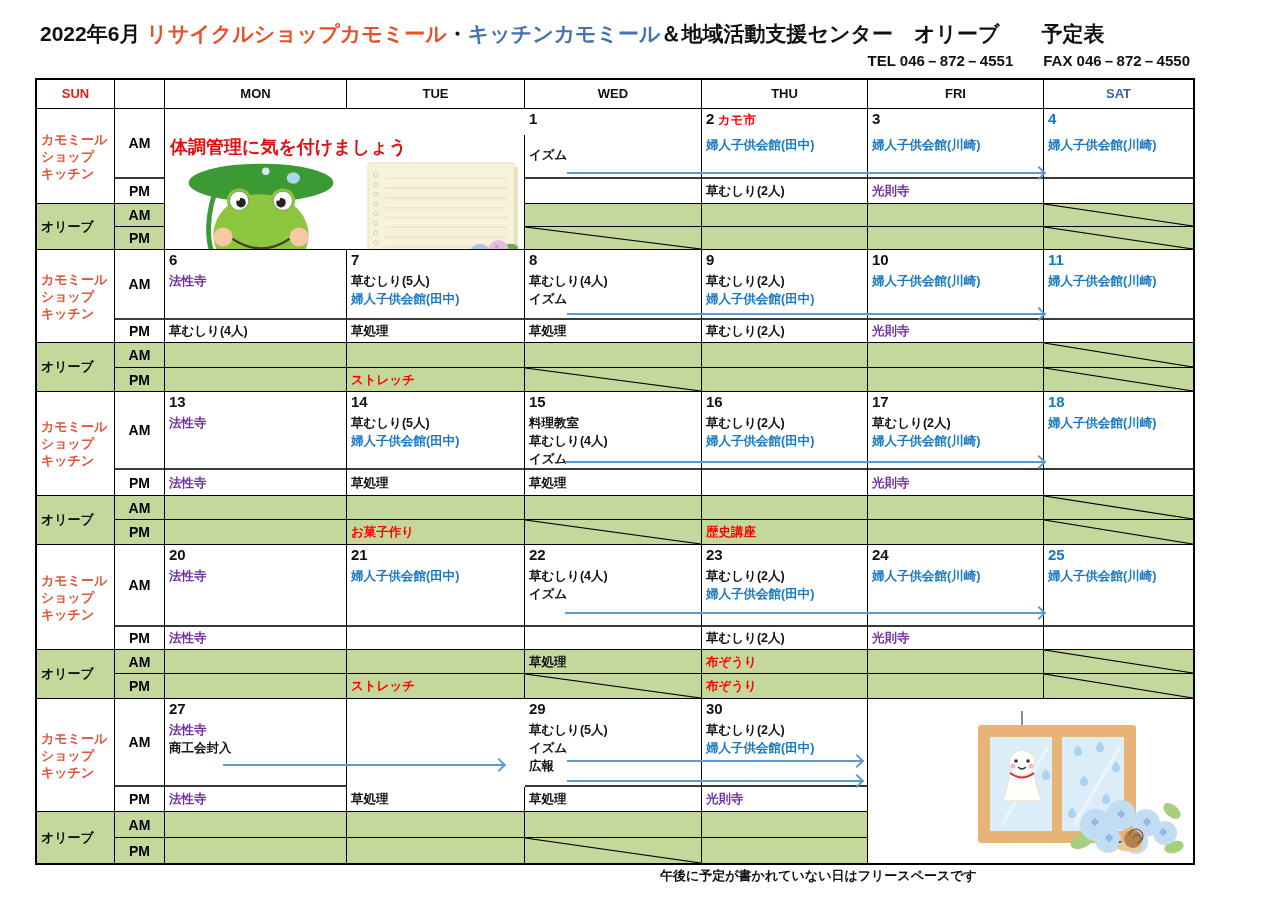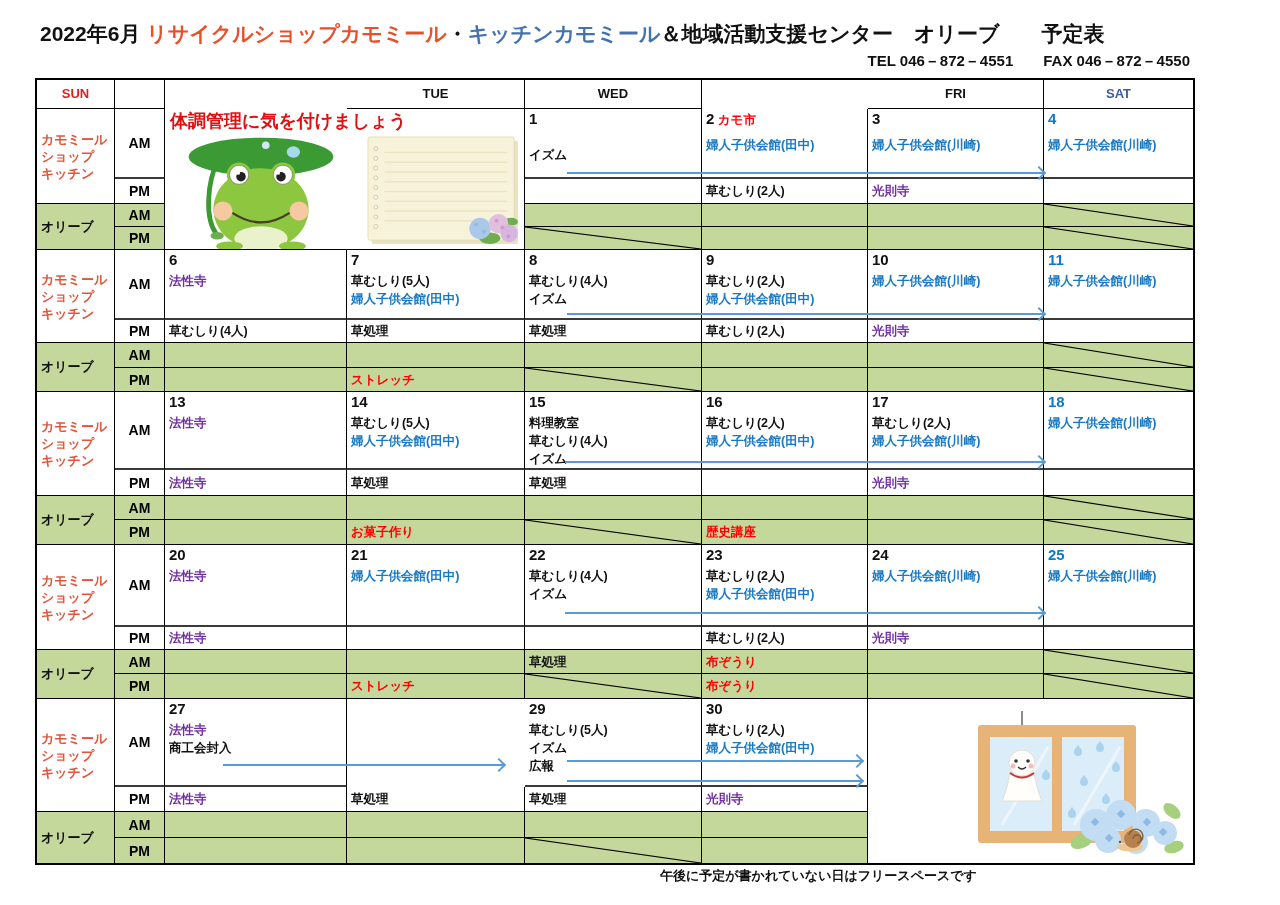--- a/index.html
+++ b/index.html
@@ -29,21 +29,21 @@
   .gap6{margin-top:7px;} .gap16{margin-top:17px;}
   .pmf{display:flex;align-items:center;}
   .diag svg{position:absolute;left:0;top:0;width:100%;height:100%;}
   .arrow{position:absolute;border-top:2px solid #5b9bd5;height:0;z-index:6;}
   .arrow::after{content:"";position:absolute;right:-1px;top:-6px;width:8px;height:8px;
     border-top:2px solid #5b9bd5;border-right:2px solid #5b9bd5;transform:rotate(45deg);}
   .a1{left:530px;top:92px;width:476px;} .a2{left:530px;top:233px;width:476px;}
   .a3{left:528px;top:381px;width:478px;} .a4{left:528px;top:532px;width:478px;}
   .a5{left:186px;top:684px;width:280px;} .a6{left:530px;top:680px;width:294px;}
   .a7{left:530px;top:700px;width:294px;}
-  .imgcell{padding:0;overflow:hidden;}
+  .imgcell{padding:0;overflow:hidden;margin-top:26px;}
   .banner{position:absolute;left:5px;top:3px;font-size:18px;font-weight:bold;color:#e01010;white-space:nowrap;z-index:2;}
   .frog{position:absolute;left:12px;top:22px;width:168px;height:119px;}
   .notepad{position:absolute;right:3px;top:26px;width:156px;height:112px;}
   .wincell{padding:0;overflow:hidden;}
   .window{position:absolute;right:5px;top:12px;width:228px;height:150px;}
 </style>
 </head>
 <body>
 
 <div class="sheet">
@@ -53,22 +53,24 @@
     <span> </span>
     <span class="t-orange">リサイクルショップカモミール</span><span>・</span><span class="t-blue">キッチンカモミール</span><span>＆地域活動支援センター　オリーブ　　予定表</span>
   </div>
 
   <div class="contact">TEL 046－872－4551　　FAX 046－872－4550</div>
 
   <div class="cal">
 
     <div class="c hd sun" style="grid-area:1/1">SUN</div>
     <div class="c hd" style="grid-area:1/2"></div>
+    <div class="c hd" style="grid-area:1/3">MON</div>
     <div class="c hd" style="grid-area:1/4">TUE</div>
     <div class="c hd" style="grid-area:1/5">WED</div>
+    <div class="c hd" style="grid-area:1/6">THU</div>
     <div class="c hd" style="grid-area:1/7">FRI</div>
     <div class="c hd satc" style="grid-area:1/8">SAT</div>
 
     <div class="c grp" style="grid-row:2/span 2;grid-column:1">
       <span>カモミール</span>
       <span>ショップ</span>
       <span>キッチン</span>
     </div>
     <div class="c olv g" style="grid-row:4/span 2;grid-column:1">オリーブ</div>
     <div class="c ap thick" style="grid-area:2/2">AM</div>

